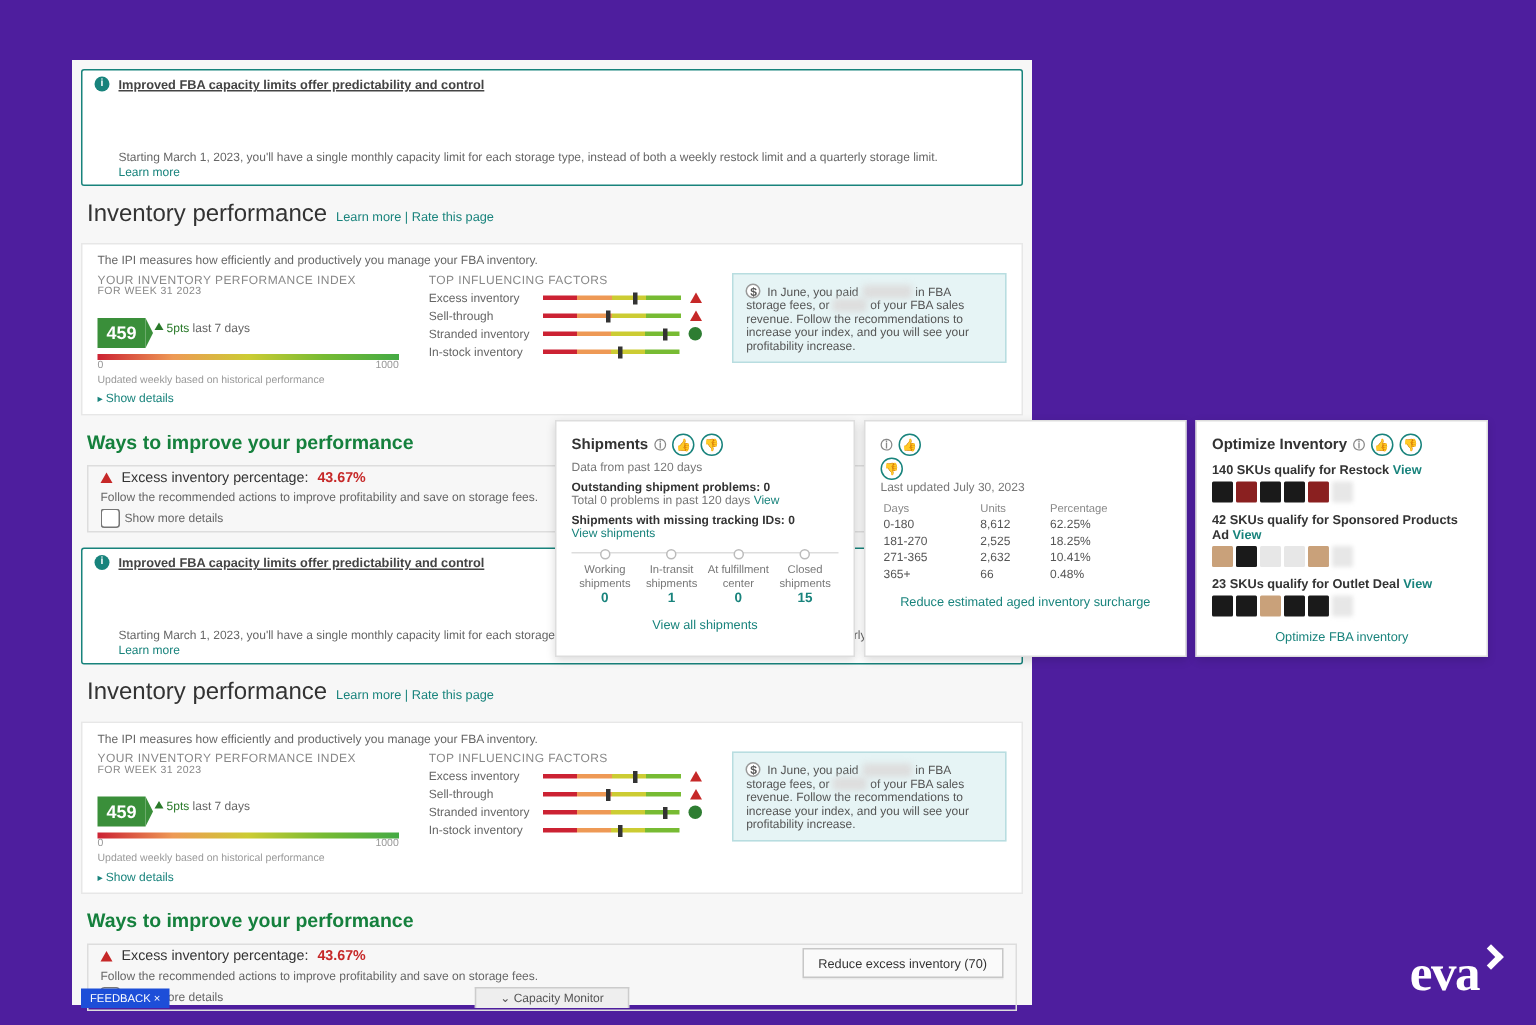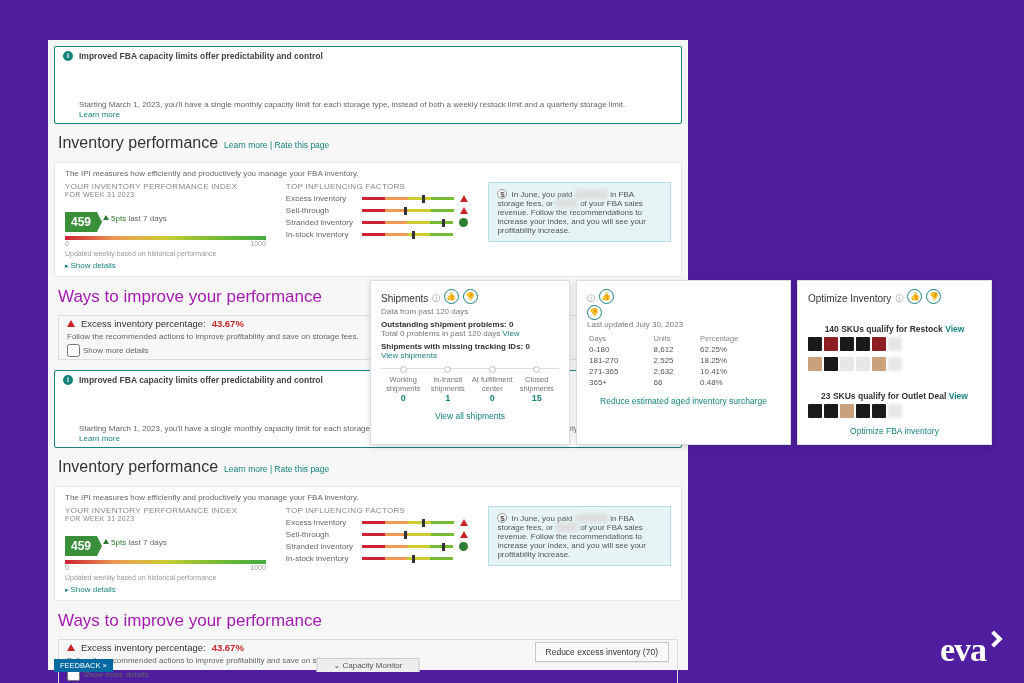--- a/index.html
+++ b/index.html
@@ -39,21 +39,21 @@
   align-items: flex-start;
   gap: 6px;
   background: #fff;
 }
 .info-icon {
   width: 10px; height: 10px; border-radius: 50%;
   background: #18837c; color:#fff; text-align:center;
   font-size: 7px; line-height: 10px; flex-shrink:0;
   font-weight:bold;
 }
-.info-banner .title { font-weight: 700; font-size: 8.5px; color:#444; }
+.info-banner .title { font-weight: 700; font-size: 8.5px; color:#444;text-decoration:underline; }
 .info-banner .body { font-size: 8px; color:#666;margin-top:39px; }
 .info-banner .learn { color:#18837c; font-size: 8px; }
 
 h2.page-title { font-size: 16px; font-weight: 400; color:#333; padding: 4px 10px; display:flex; align-items:baseline; gap:6px;}
 h2.page-title .sub { font-size: 8.5px; color:#18837c; }
 
 .ipi-card { padding: 6px 10px; }
 .ipi-top { font-size: 8px; color:#666; margin-bottom: 4px; }
 .ipi-grid { display:flex; gap: 20px; }
 .ipi-col { flex:1; }
@@ -83,68 +83,68 @@
 .factor-dot { position:absolute; width:3px; height:8px; background:#333; top:-2px;}
 .status-tri { width:0;height:0;border-left:4px solid transparent;border-right:4px solid transparent;border-bottom:7px solid #c62828;}
 .status-ok { width:9px;height:9px;border-radius:50%;background:#2e7d32;}
 
 .fee-callout {
   background: #e6f4f5; border:1px solid #b8dde0; padding:6px 8px;
   font-size:8px; color:#555; position:relative;
 }
 .fee-callout .dol{ display:inline-block; width:10px;height:10px;border-radius:50%;background:#fff;border:1px solid #999;text-align:center;line-height:10px;color:#555;font-weight:bold;margin-right:4px;}
 
-h3.section { font-size:17px; font-weight:400; padding:4px 10px; color:#a21caf;}
+h3.section { font-size:13px; font-weight:700; padding:4px 10px; color:#15803d;}
 
 .excess-card { border:1px solid #ddd; margin:4px 10px; padding:2px 8px; }
 .excess-title { display:flex; align-items:center; gap:6px; font-size:9.5px;}
 .excess-title .pct { color:#c62828; font-weight:700;}
 .excess-sub { font-size:8px; color:#666; margin:3px 0; }
 .more-details { font-size:8px; color:#666; }
 .more-details input { vertical-align:middle; margin-right:3px;}
 
 .reduce-btn {
   border:1px solid #c7c7c7; background:#fafafa; padding:4px 10px;
   font-size:8.5px; color:#333; box-shadow:0 1px 0 rgba(0,0,0,.05);
 }
 
-.feedback-tab {  position:absolute; left:6px; bottom:-2px; background:#0369a1;color:#fff;font-size:7.5px;padding:2px 6px;}
+.feedback-tab {  position:absolute; left:6px; bottom:-2px; background:#1d4ed8;color:#fff;font-size:7.5px;padding:2px 6px;}
 .cap-mon { position:absolute; left:50%; transform:translateX(-50%); bottom:-2px; background:#eee; border:1px solid #ccc; border-bottom:none; padding:2px 16px; font-size:8px; color:#555;}
 .cap-mon::before { content:'⌄ '; }
 
 
 .float-row {
   position:absolute; left:370px; top:280px; display:flex; gap:6px;
 }
 .float-card {
   background:#fff; border:1px solid #ddd; padding:8px 10px;
   box-shadow:0 2px 6px rgba(0,0,0,.15);
   font-size:8px; color:#555;
 }
-.card-title { font-size:10px; color:#333; font-weight:400; display:flex; align-items:flex-end; gap:4px; margin-bottom:3px;}
+.card-title { font-size:10px; color:#333; font-weight:700; display:flex; align-items:center; gap:4px; margin-bottom:3px;}
 .thumb-btn { width:15px;height:15px;border:1px solid #18837c;border-radius:50%;display:inline-flex;align-items:center;justify-content:center;color:#18837c;font-size:8px;}
 .link { color:#18837c; }
 .sub-line { color:#777; margin-bottom:4px;}
 
 .ship-grid { display:flex; text-align:center; margin-top:6px; position:relative;}
 .ship-grid::before { content:''; position:absolute; left:0;right:0; top:2px; height:1px; background:#ddd;}
 .ship-col { flex:1; font-size:7.5px; color:#777; position:relative;}
 .ship-col::before { content:''; width:5px;height:5px;border-radius:50%;background:#fff;border:1px solid #bbb;display:block;margin:0 auto 2px;}
 .ship-col .n { color:#18837c; font-weight:700; font-size:9px; display:block;}
 
 .view-link { display:block; text-align:center; color:#18837c; margin-top:8px; font-size:8.5px;}
 
 .warn-box { background:#fdf6e3; border-left:2px solid #e6a817; padding:4px 6px; margin:4px 0; font-size:7.5px; color:#444;}
 .warn-tri { display:inline-block;width:0;height:0;border-left:4px solid transparent;border-right:4px solid transparent;border-bottom:6px solid #e6a817;margin-right:3px; vertical-align:1px;}
 
 table.age { width:100%; font-size:8px; color:#555; border-collapse:collapse; margin-top:2px;}
 table.age th { text-align:left; font-weight:400; color:#888; padding:1px 2px; font-size:7.5px;}
 table.age td { padding:1px 2px;}
 
-.sku-line { font-size:8.5px; color:#333; margin-top:20px; font-weight:700;text-align:center;}
+.sku-line { font-size:8.5px; color:#333; margin-top:4px; font-weight:700;}
 .sku-thumbs { display:flex; gap:2px; margin:3px 0 6px;}
 .sku-thumbs span { width:14px; height:14px; background:#777; border-radius:1px;}
 .sku-thumbs .r{background:#8a2020;}
 .sku-thumbs .b{background:#1a1a1a;}
 .sku-thumbs .t{background:#c9a17a;}
 .sku-thumbs .w{background:#e7e7e7;}
 .sku-thumbs .bl{filter:blur(1.5px);}
 
 .blur { filter: blur(2px); background:#ddd; color:transparent; border-radius:2px; padding:0 6px;}
 
@@ -403,20 +403,21 @@
     </div>
     <div class="sku-line"><span>140 SKUs qualify for Restock</span> <span class="link">View</span></div>
     <div class="sku-thumbs">
         <span class="b"></span>
         <span class="r"></span>
         <span class="b"></span>
         <span class="b"></span>
         <span class="r"></span>
         <span class="w bl"></span>
       </div>
+    <div class="sku-line"><span>42 SKUs qualify for Sponsored Products Ad</span> <span class="link">View</span></div>
     <div class="sku-thumbs">
         <span class="t"></span>
         <span class="b"></span>
         <span class="w"></span>
         <span class="w"></span>
         <span class="t"></span>
         <span class="w bl"></span>
       </div>
     <div class="sku-line"><span>23 SKUs qualify for Outlet Deal</span> <span class="link">View</span></div>
     <div class="sku-thumbs">

